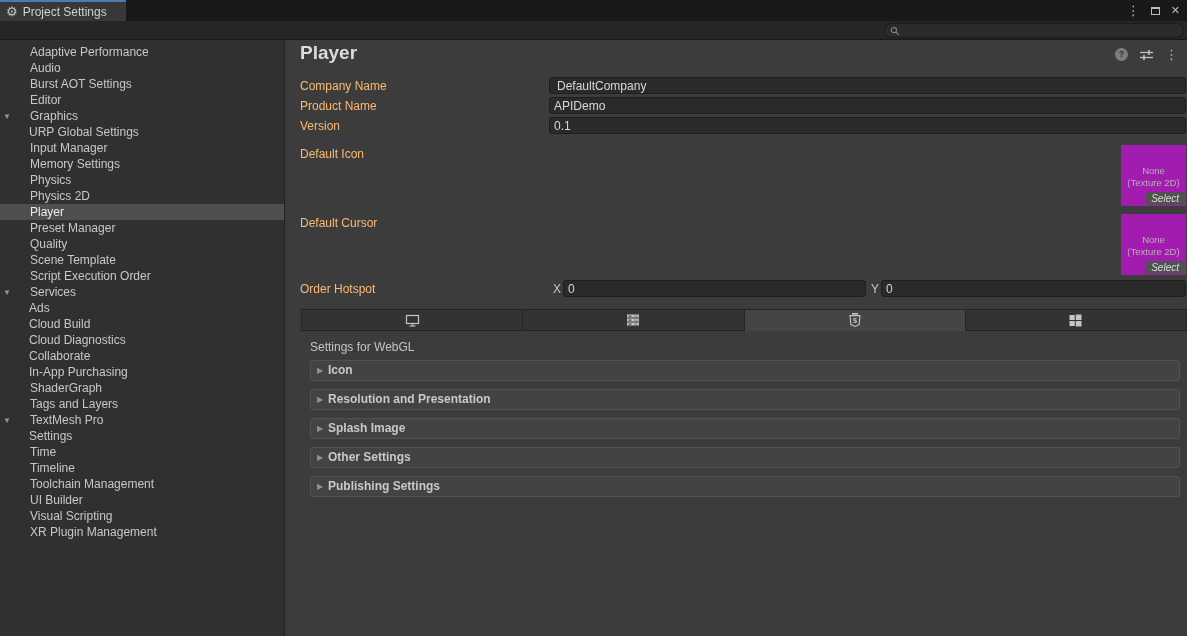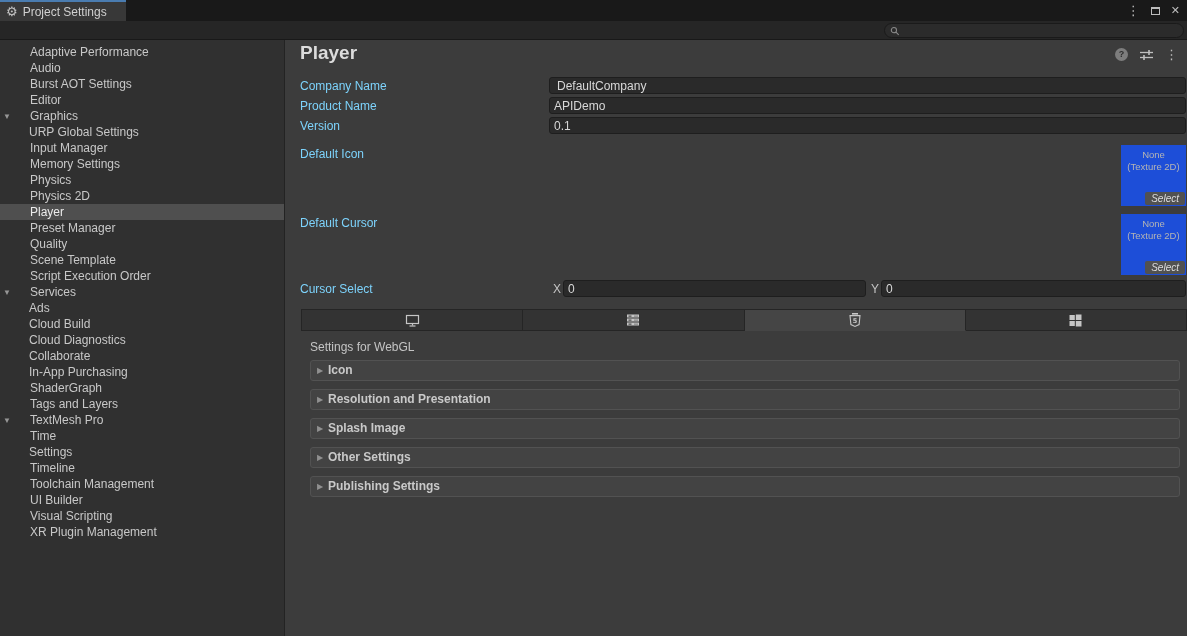--- a/index.html
+++ b/index.html
@@ -40,35 +40,35 @@
   .side-item.selected { background:#4f4f4f; color:#ececec; }
   .side-item .tri { display:none; position:absolute; left:3px; top:1px; font-size:8px; color:#969696; }
   .side-item.expandable .tri { display:block; }
 
   
   .main { position:absolute; top:40px; left:286px; right:0; bottom:0; background:#3c3c3c; }
   .page-title { position:absolute; left:14px; top:2px; font-size:19px; font-weight:bold; color:#dcdcdc; }
   .header-icons { position:absolute; right:9px; top:8px; display:flex; gap:11px; align-items:center; }
   .help-circle { width:13px; height:13px; border-radius:50%; background:#7d7d7d; color:#2e2e2e; font-size:9px; font-weight:bold; text-align:center; line-height:13px; }
 
-  .row-label { position:absolute; left:14px; font-size:12px; color:#7dd3fc; white-space:nowrap; }
+  .row-label { position:absolute; left:14px; font-size:12px; color:#fdba74; white-space:nowrap; }
   .axis-label { position:absolute; font-size:12px; color:#c4c4c4; }
   .tfield {
     position:absolute; height:17px; background:#2a2a2a; border:1px solid #1e1e1e; border-radius:3px;
     color:#d8d8d8; font-size:12px; padding:0 4px; font-family:inherit; outline:none;
   }
   .f-company { left:263px; right:1px; top:37px;padding-left:7px; }
   .f-product { left:263px; right:1px; top:57px; }
   .f-version { left:263px; right:1px; top:77px; }
   .f-hx { left:277px; width:303px; top:240px; }
   .f-hy { left:595px; right:1px; top:240px; }
 
   .texbox {
-    position:absolute; right:1px; width:65px; height:61px; background:#1d4ed8;
-    text-align:center; font-size:9.5px; line-height:12px; color:#b4b4b4; padding-top:4px; cursor:default;
+    position:absolute; right:1px; width:65px; height:61px; background:#a21caf;
+    text-align:center; font-size:9.5px; line-height:12px; color:#b4b4b4; padding-top:20px; cursor:default;
   }
   .texbox .select-btn {
     position:absolute; right:1px; bottom:1px; background:#515151; color:#dddddd;
     font-size:10px; line-height:13px; padding:0 6px; border-radius:2px; cursor:default;font-style:italic;
   }
   .texbox1 { top:105px; } .texbox2 { top:174px; }
 
   
   .tabbar { position:absolute; left:15px; right:0; top:269px; height:22px; display:flex; border-top:1px solid #252525; }
   .ptab {
@@ -232,28 +232,28 @@
     <div class="side-item">
       
       <span>Tags and Layers</span>
     </div>
 
     <div class="side-item expandable">
       <span class="tri">▼</span>
       <span>TextMesh Pro</span>
     </div>
 
+    <div class="side-item indent">
+      
+      <span>Settings</span>
+    </div>
+
     <div class="side-item">
       
       <span>Time</span>
-    </div>
-
-    <div class="side-item indent">
-      
-      <span>Settings</span>
     </div>
 
     <div class="side-item">
       
       <span>Timeline</span>
     </div>
 
     <div class="side-item">
       
       <span>Toolchain Management</span>
@@ -306,21 +306,21 @@
     <div class="select-btn">Select</div>
   </div>
 
   <div class="row-label" style="top:176px">Default Cursor</div>
   <div class="texbox texbox2">
     <div>None</div>
     <div>(Texture 2D)</div>
     <div class="select-btn">Select</div>
   </div>
 
-  <div class="row-label" style="top:242px">Cursor Select</div>
+  <div class="row-label" style="top:242px">Order Hotspot</div>
   <span class="axis-label" style="left:267px; top:242px">X</span>
   <input class="tfield f-hx" value="0" style="">
   <span class="axis-label" style="left:585px; top:242px">Y</span>
   <input class="tfield f-hy" value="0" style="">
 
   <div class="tabbar">
     <div class="ptab">
       <svg width="15" height="13" viewBox="0 0 15 13">
         <rect x="1.5" y="1.5" width="12" height="8" fill="none" stroke="#c6c6c6" stroke-width="1.2"></rect>
         <line x1="7.5" y1="9.5" x2="7.5" y2="11.5" stroke="#c6c6c6" stroke-width="1.2"></line>

